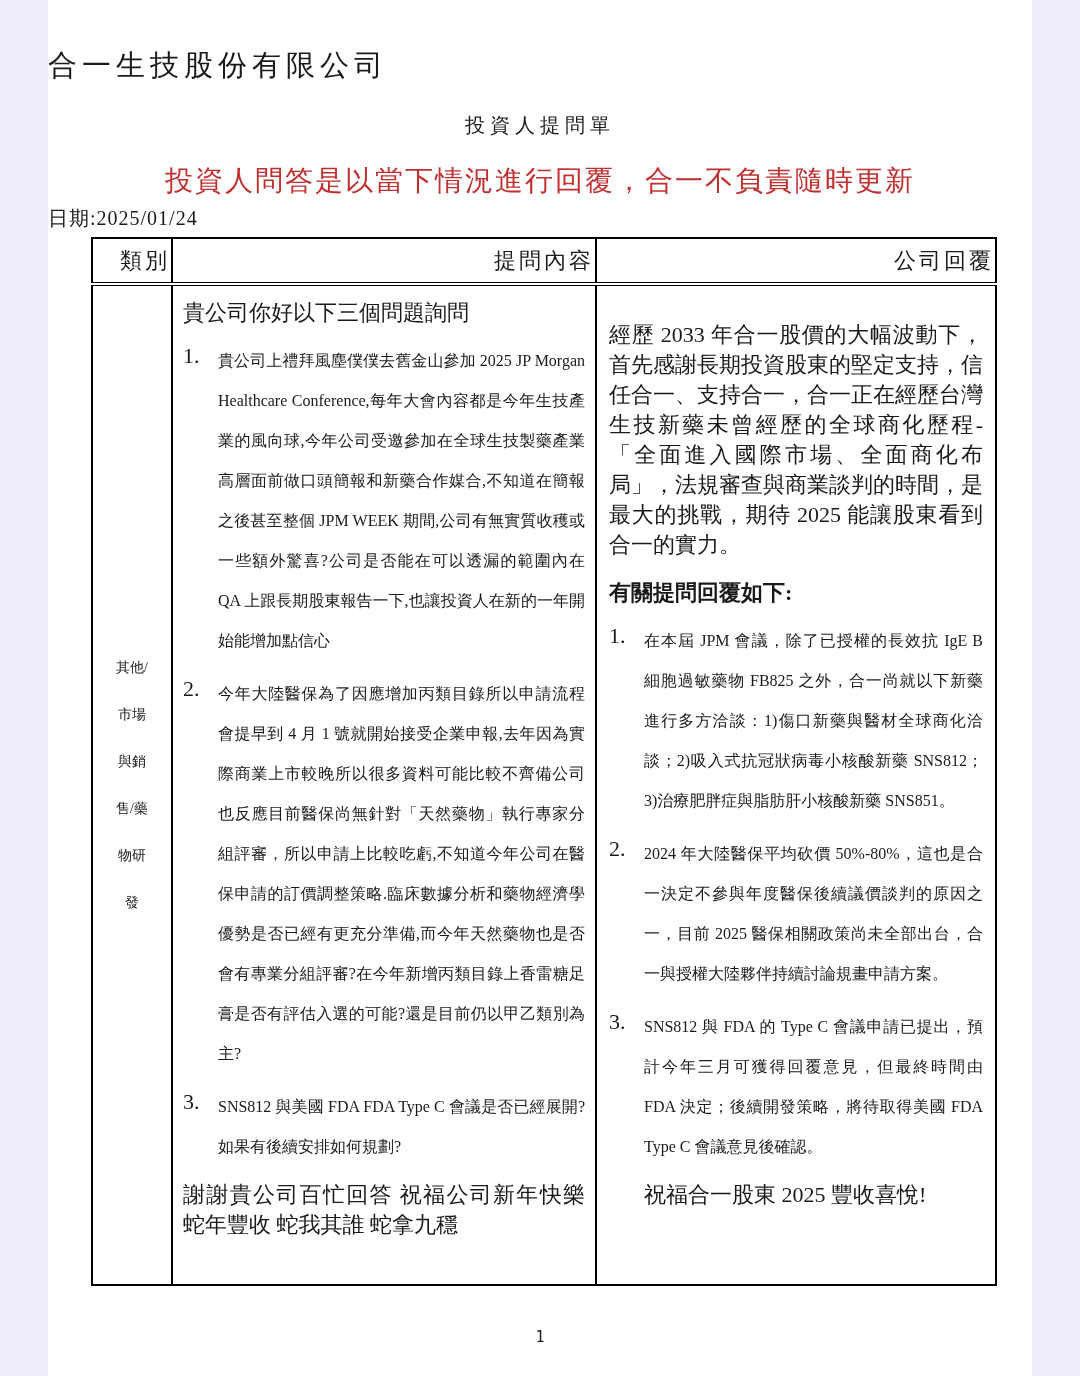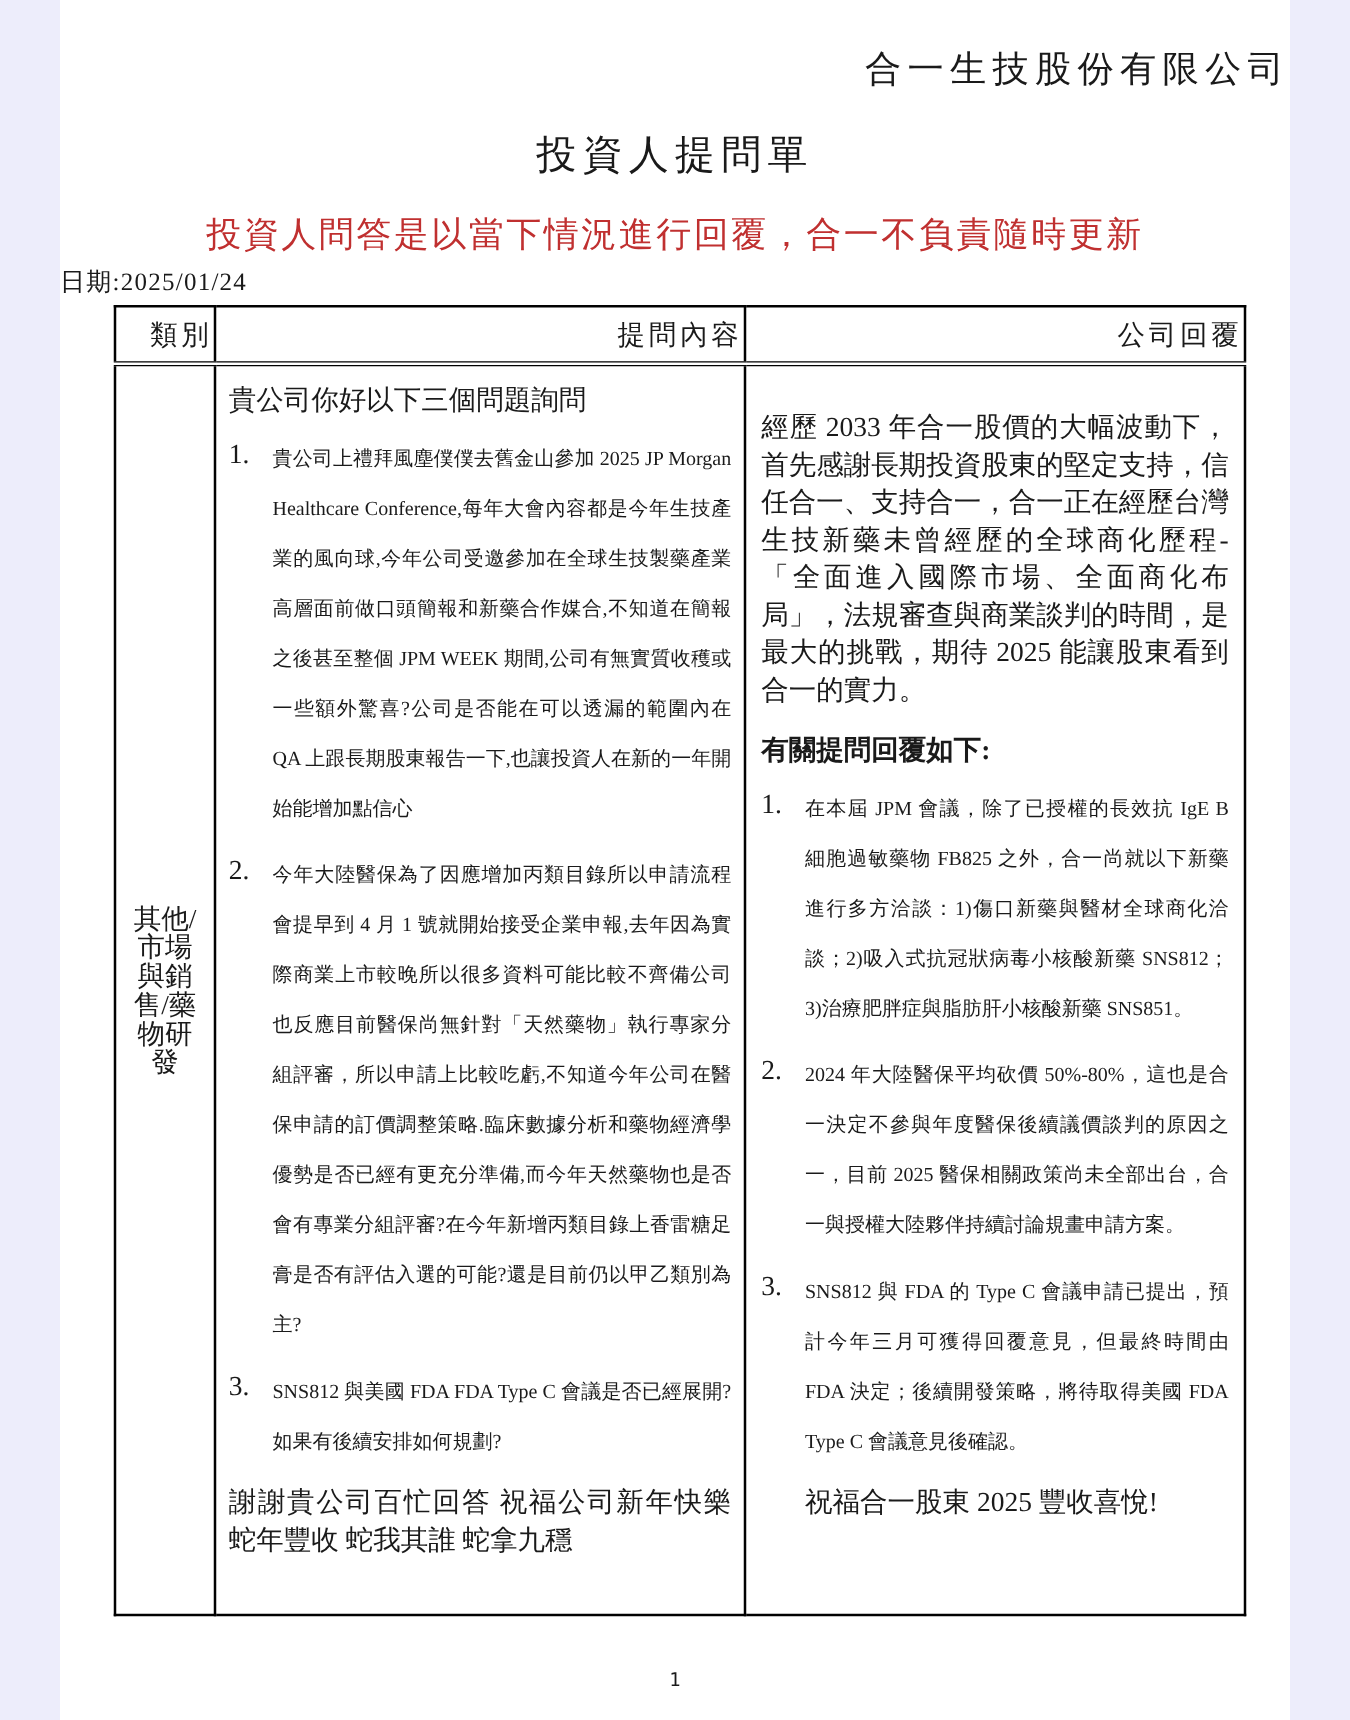--- a/index.html
+++ b/index.html
@@ -10,26 +10,26 @@
     color:#1a1a1a;
     position:relative;
   }
   .page{
     position:absolute;left:48px;top:0;
     width:984px;height:1376px;
     background:#ffffff;
     overflow:hidden;
   }
   .company-title{
-    text-align:right;padding-top:36px;
+    text-align:left;padding-top:46px;
     font-size:29px;letter-spacing:5px;
   }
   .doc-title{
     text-align:center;margin-top:26px;
-    font-size:32px;letter-spacing:5px;
+    font-size:20px;letter-spacing:5px;
   }
   .disclaimer{
     text-align:center;margin-top:23px;
     font-size:28px;letter-spacing:2px;
     color:#C03030;
   }
   .date-line{
     padding-right:38px;
     margin-top:5px;font-size:20px;letter-spacing:1px;
   }
@@ -44,21 +44,21 @@
   table.qa th{
     font-weight:normal;font-size:22px;letter-spacing:3px;
     height:41px;text-align:right;
     border-bottom:4px double #000;
   }
   col.c-cat{width:80px;}
   col.c-q{width:424px;}
   col.c-r{width:400px;}
   td.cat{
     vertical-align:middle;text-align:center;
-    font-size:22px;line-height:23px;
+    font-size:14px;line-height:47px;
     white-space:pre-line;
     border-radius:17px;
   }
   td.qcell{
     vertical-align:top;
     padding:12px 10px 18px 10px;
     height:968px;
   }
   td.rcell{
     vertical-align:top;

